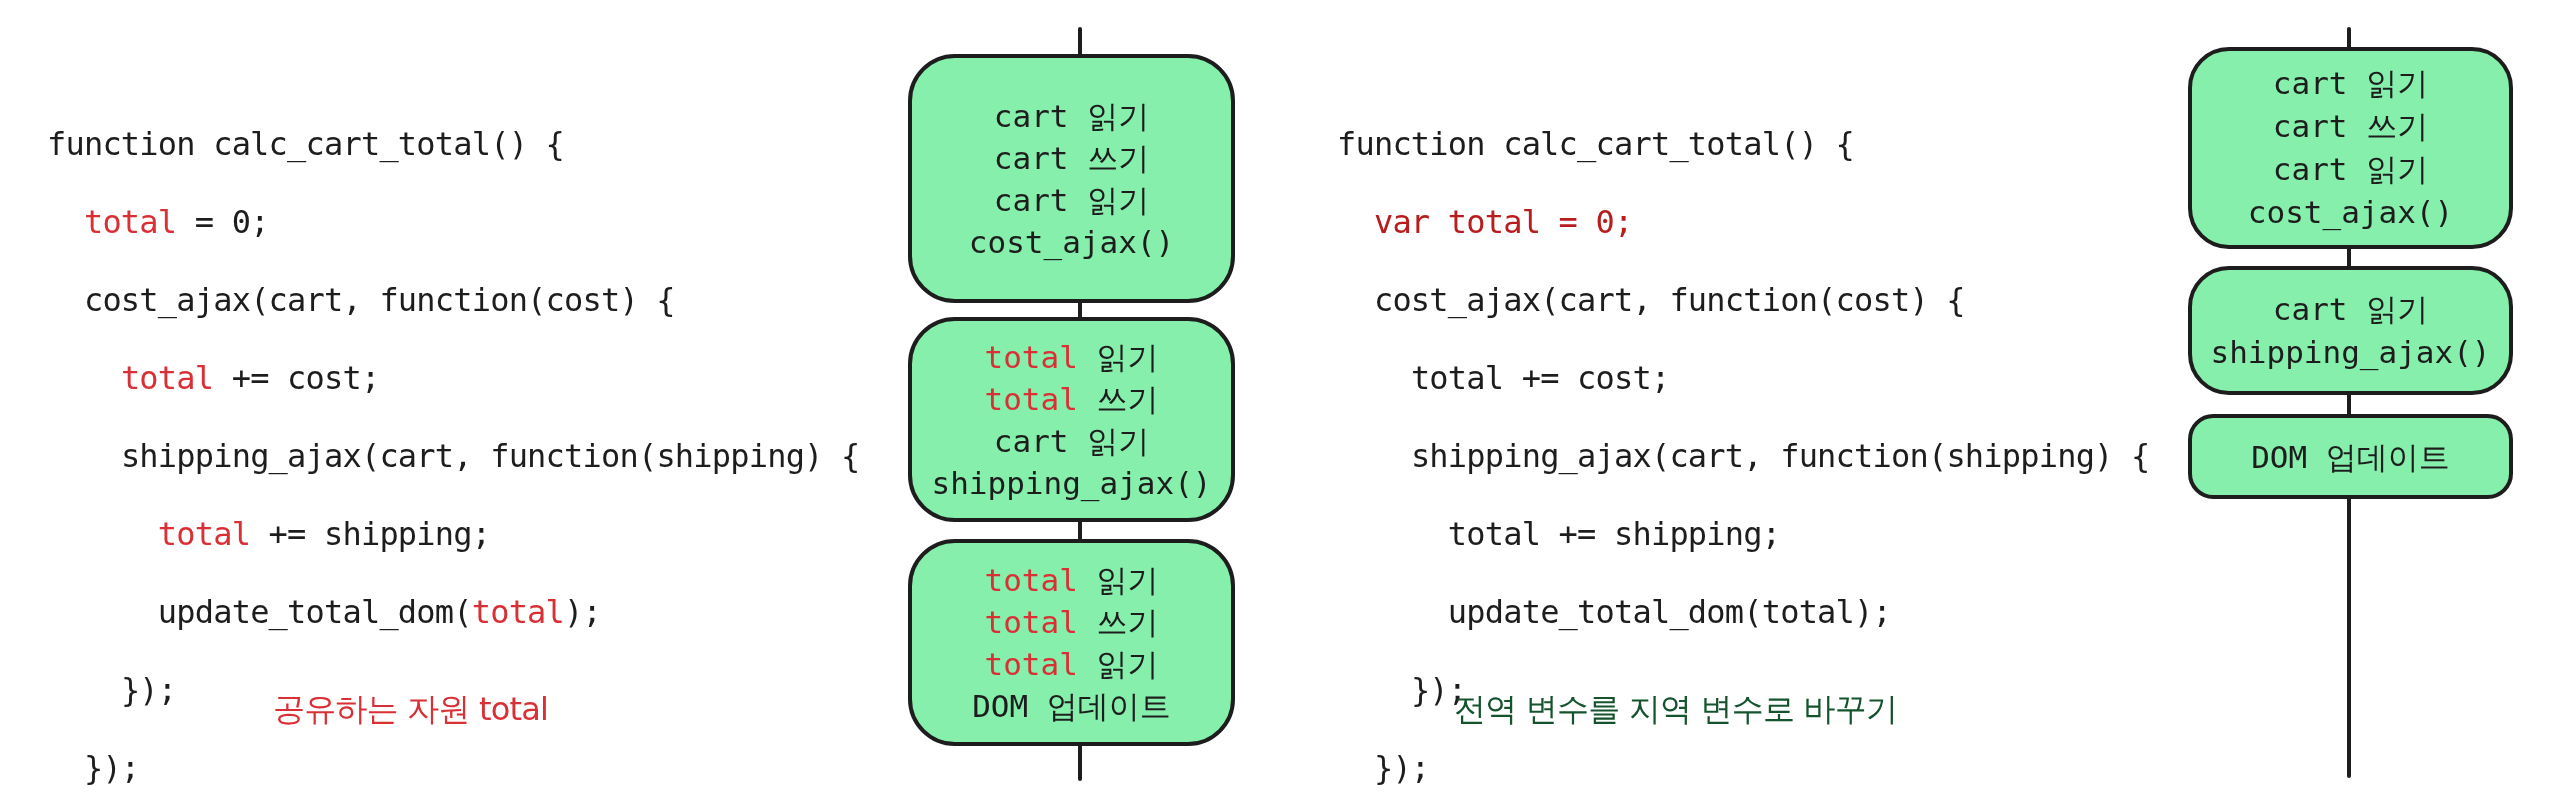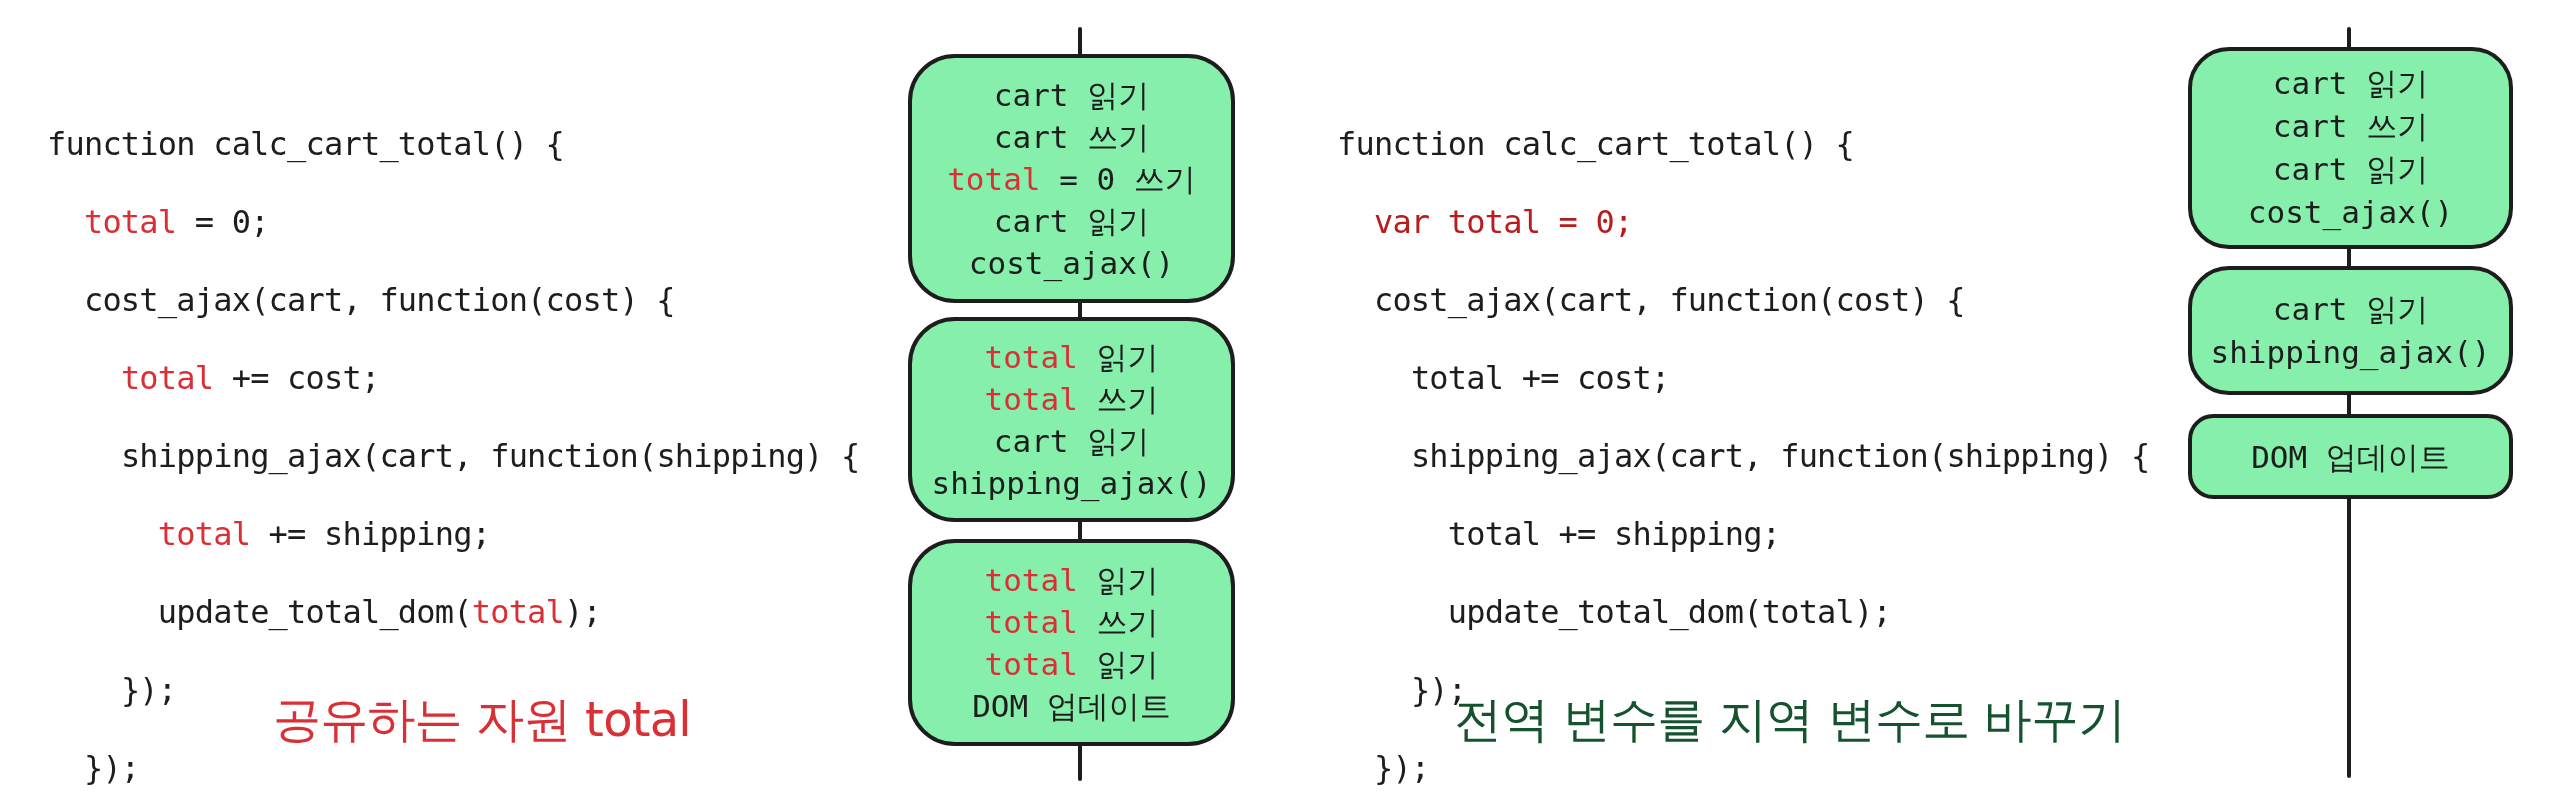--- a/index.html
+++ b/index.html
@@ -12,21 +12,21 @@
     color: #1d1d1d;
     white-space: pre;
     letter-spacing: -0.8px;
   }
   .code .line { display: block; height: 43px; margin-top: 35px; }
   .red { color: #d93036; }
   .blue { color: #b91c1c; }
   .caption {
     position: absolute;
     font-family: "DejaVu Sans", "Liberation Sans", sans-serif;
-    font-size: 48px;
+    font-size: 32px;
     letter-spacing: -0.8px;
   }
   .timeline-line {
     position: absolute;
     width: 4.2px;
     background: #1d1d1d;
     border-radius: 2.5px;
   }
   .box {
     position: absolute;
@@ -52,21 +52,20 @@
 <body>
 
 <div class="code" style="left:47px; top:88px;" id="left-code"><span class="line"><span class="">function calc_cart_total() {</span></span><span class="line">  <span class="red">total</span><span class=""> = 0;</span></span><span class="line">  <span class="">cost_ajax(cart, function(cost) {</span></span><span class="line">    <span class="red">total</span><span class=""> += cost;</span></span><span class="line">    <span class="">shipping_ajax(cart, function(shipping) {</span></span><span class="line">      <span class="red">total</span><span class=""> += shipping;</span></span><span class="line">      <span class="">update_total_dom(</span><span class="red">total</span><span class="">);</span></span><span class="line">    <span class="">});</span></span><span class="line">  <span class="">});</span></span><span class="line"><span class="">}</span></span></div>
 
 <div class="caption" style="left:273px; top:688px; color:#d93036;">공유하는 자원 total</div>
 
 <div class="timeline-line" style="left:1078px; top:27px; height:754px;"></div>
 <div class="box" id="left-box-0" style="left:908px; top:54px; width:327px; height:249px;">
     <span class="op"><span class="">cart</span> <span class="kr">읽기</span></span>
     <span class="op"><span class="">cart</span> <span class="kr">쓰기</span></span>
-    <span class="op"><span class="red">total</span><span> = 0 </span><span class="kr">쓰기</span></span>
     <span class="op"><span class="">cart</span> <span class="kr">읽기</span></span>
     <span class="op"><span class="">cost_ajax()</span></span>
   </div>
 <div class="box" id="left-box-1" style="left:908px; top:317px; width:327px; height:205px;">
     <span class="op"><span class="red">total</span> <span class="kr">읽기</span></span>
     <span class="op"><span class="red">total</span> <span class="kr">쓰기</span></span>
     <span class="op"><span class="">cart</span> <span class="kr">읽기</span></span>
     <span class="op"><span class="">shipping_ajax()</span></span>
   </div>
 <div class="box" id="left-box-2" style="left:908px; top:539px; width:327px; height:207px;">

